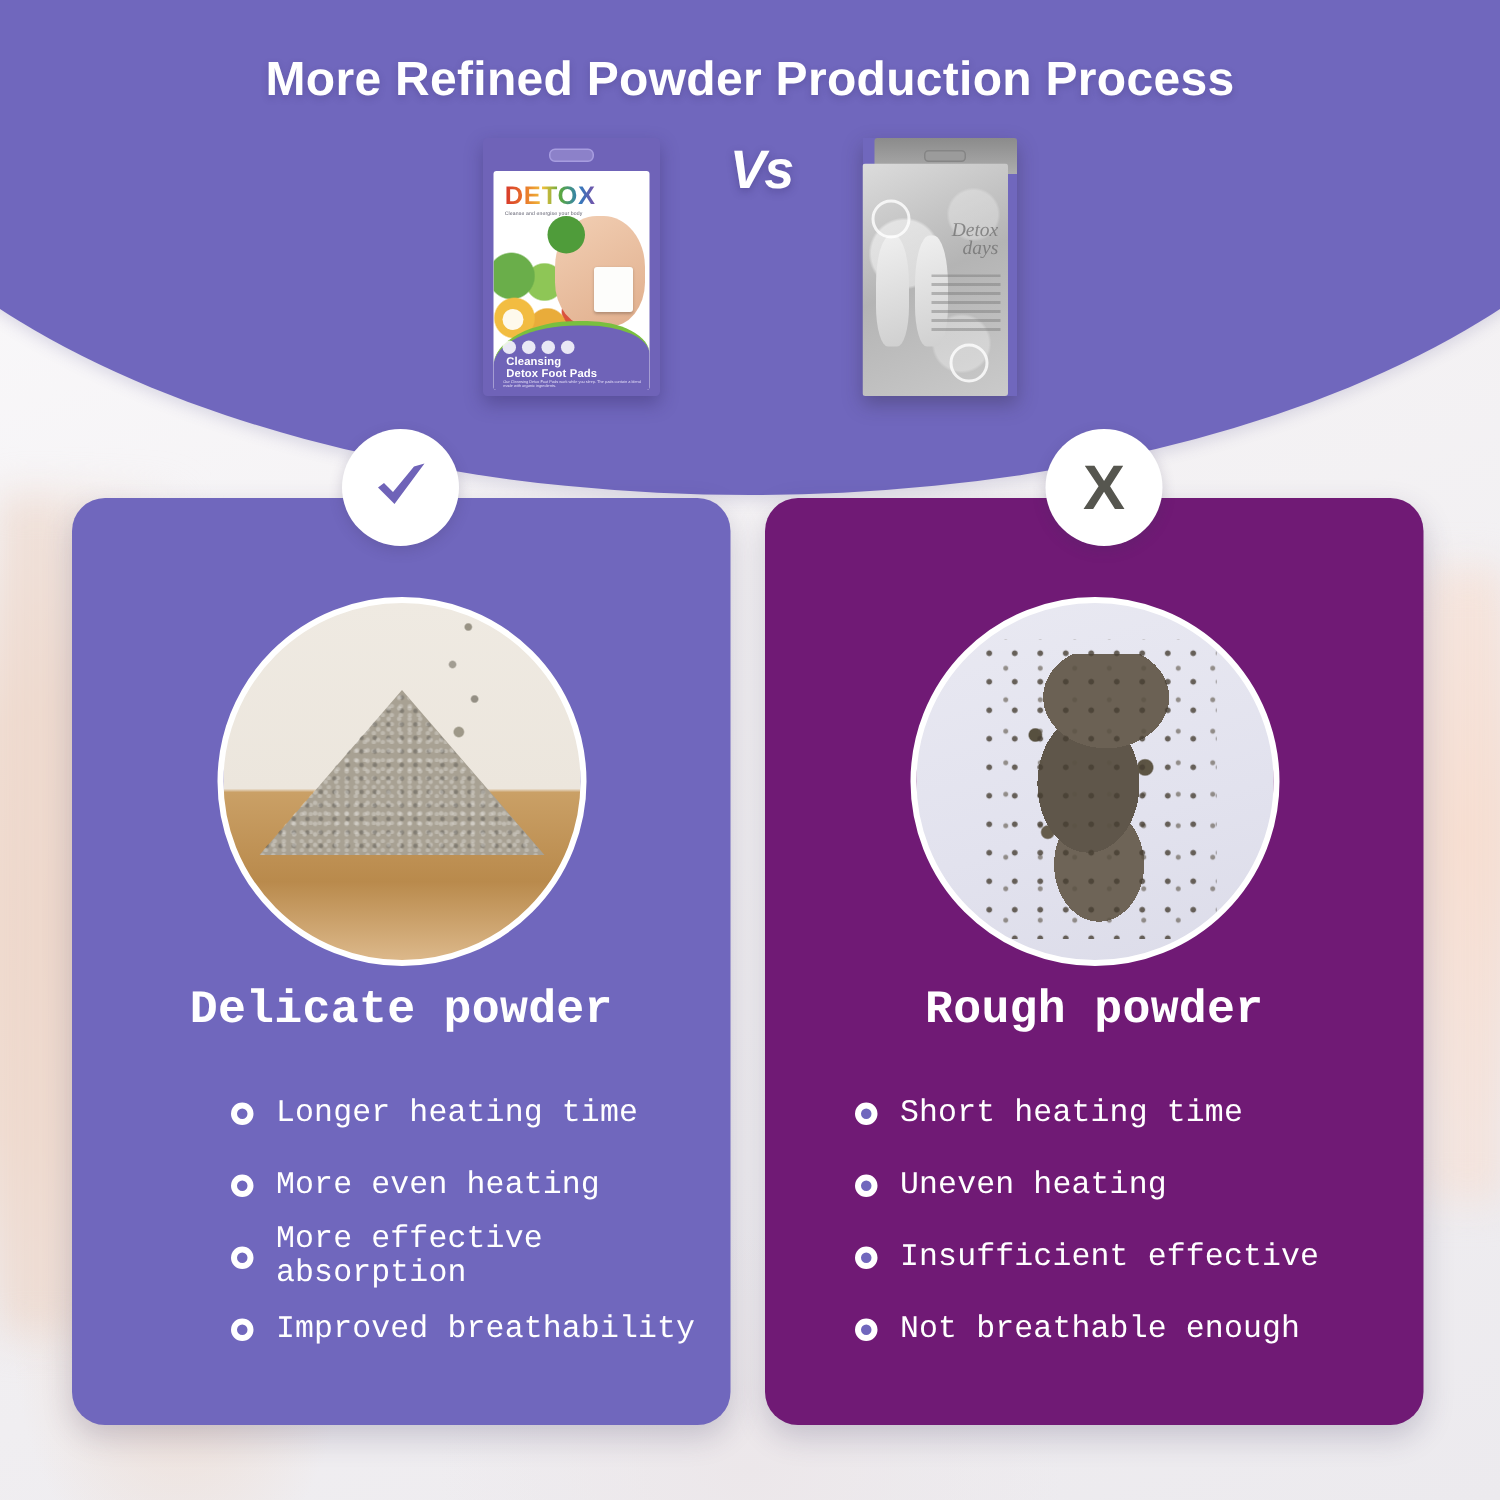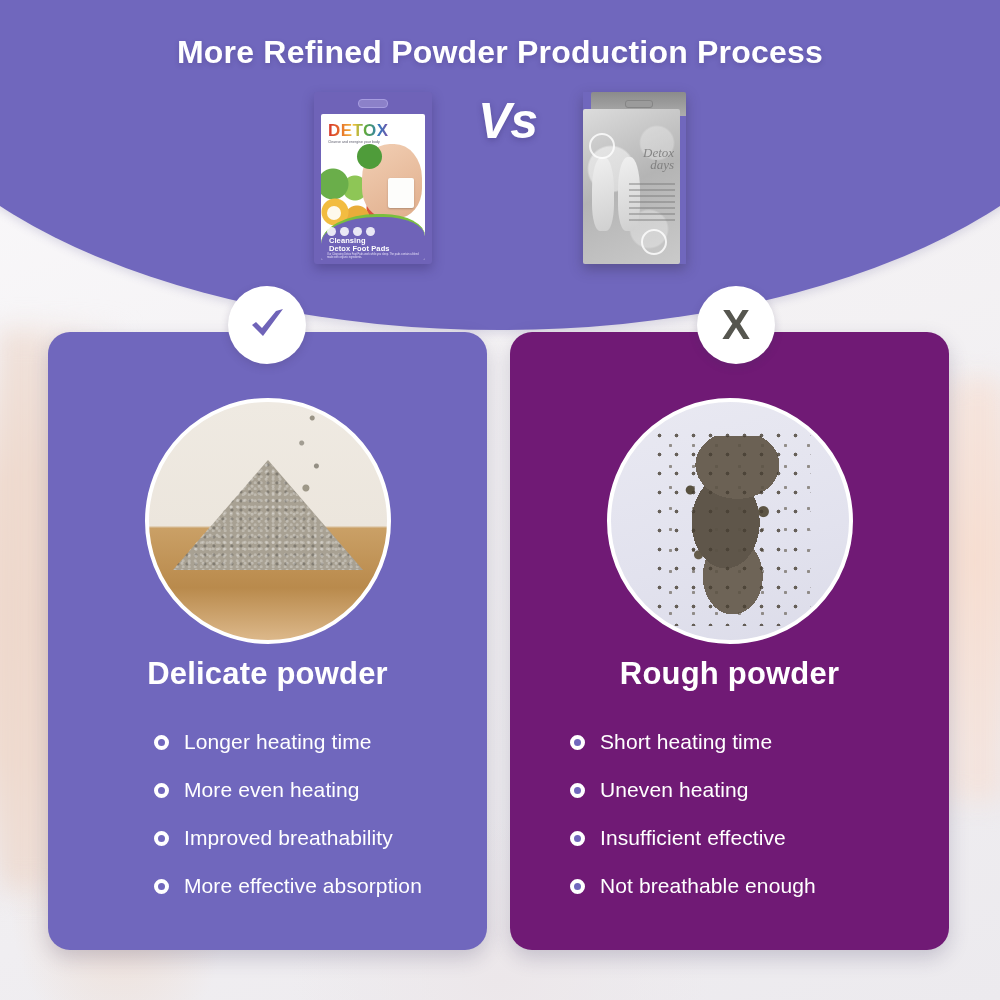--- a/index.html
+++ b/index.html
@@ -128,21 +128,21 @@
   .pkg-ours .pname {
     position:absolute; left:8px; bottom:6px; color:#fff;
     font-size:7.5px; font-weight:bold; line-height:1.15; letter-spacing:.1px;
   }
   .pkg-ours .pdesc {
     position:absolute; left:6px; bottom:1px; color:#e3ddf7; font-size:2.6px;
   }
 
   
   .vs {
-    color:#ffffff; font-size:50px; font-weight:bold; font-style:italic;
+    color:#ffffff; font-size:36px; font-weight:bold; font-style:italic;
     letter-spacing:-1px;
     text-shadow:0 2px 6px rgba(50,40,100,.35);
   }
 
   
   .pkg-theirs {
     position:relative; width:103px; height:172px;
     box-shadow:0 5px 12px rgba(45,40,60,.35);
   }
   .pkg-theirs .top-strip {
@@ -187,20 +187,21 @@
   .pkg-theirs .circ {
     position:absolute; width:26px; height:26px; border-radius:50%;
     border:2px solid rgba(255,255,255,.8);
   }
 
   
   .card {
     position:absolute; top:332px; width:439px; height:618px;
     border-radius:22px;
     box-shadow:0 8px 20px rgba(60,50,90,.22);
+    font-family:Liberation Mono, monospace;
   }
   .card.good { left:48px;  background:#7067bd; }
   .card.bad  { left:510px; background:#701a75; }
 
   
   .badge {
     position:absolute; top:286px;
     width:78px; height:78px; border-radius:50%;
     background:#ffffff;
     display:flex; align-items:center; justify-content:center;
@@ -366,25 +367,25 @@
       <li>
         <span class="marker"></span>
         <span>Longer heating time</span>
       </li>
       <li>
         <span class="marker"></span>
         <span>More even heating</span>
       </li>
       <li>
         <span class="marker"></span>
+        <span>More effective absorption</span>
+      </li>
+      <li>
+        <span class="marker"></span>
         <span>Improved breathability</span>
-      </li>
-      <li>
-        <span class="marker"></span>
-        <span>More effective absorption</span>
       </li>
     </ul>
   </div>
 
   <div class="card bad">
     <div class="photo photo-rough">
       <div class="grit"></div>
       <div class="grit-specks"></div>
     </div>
     <div class="card-title">Rough powder</div>

